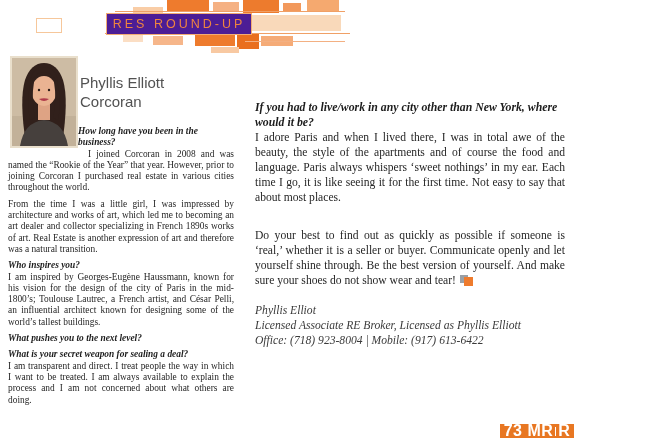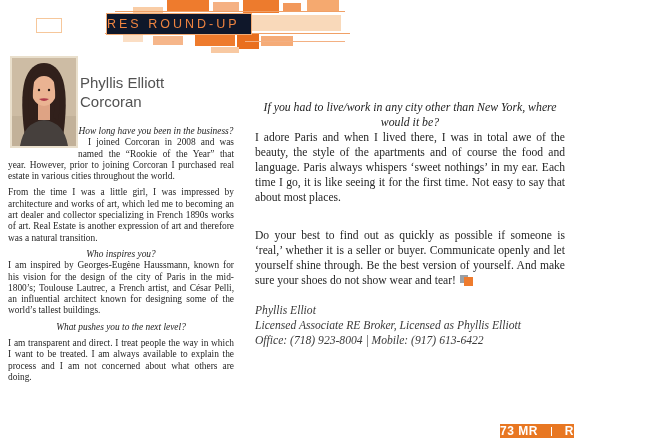--- a/index.html
+++ b/index.html
@@ -25,42 +25,42 @@
   .b11 { left:58px;  top:36px; width:30px; height:9px;  background:#f6b68a; }
   .b12 { left:28px;  top:34px; width:20px; height:8px;  background:#fbdec4; }
   .b13 { left:116px; top:47px; width:28px; height:6px;  background:#f8c9a2; }
   .line1 { left:20px; top:11px; width:230px; height:1px; background:#f0a066; }
   .line2 { left:10px; top:33px; width:245px; height:1px; background:#f0a066; }
   .line3 { left:150px; top:41px; width:100px; height:1px; background:#f3b082; }
   .ghost-sq { position:absolute; left:36px; top:18px; width:24px; height:13px;
               border:1px solid #f6c79b; background:transparent; }
   .title-box {
     position:absolute; left:11px; top:13px; width:144px; height:20px;
-    background:#0f172a; border:1px solid #f2ab74; z-index:2;
-    display:flex; align-items:center; 
+    background:#4c1d95; border:1px solid #f2ab74; z-index:2;
+    display:flex; align-items:center; justify-content:center;
   }
   .title-box span {
     font-family:"Liberation Sans", sans-serif; font-size:12.5px;
     letter-spacing:3px; color:#ef8440; white-space:nowrap;
   }
 
   
   .photo {
     position:absolute; left:10px; top:56px; width:64px; height:88px;
     border:2px solid #e9dfcc; background:#cdbca4;
   }
   .photo svg { display:block; width:100%; height:100%; }
   .namecard {
     position:absolute; left:80px; top:73px;
     font-family:Liberation Sans, sans-serif; color:#525252;
     font-size:15px; line-height:19px;
   }
 
   
-  .q { font-weight:normal; font-style:italic; color:#1c1c1c;text-align:center; }
+  .q { font-weight:bold; font-style:italic; color:#1c1c1c; }
   .a { text-align:justify; }
 
   .col-left {
     position:absolute; left:8px; top:126px; width:226px;
     font-size:9.4px; line-height:11.3px;
   }
   .col-left .qa { margin-bottom:5px; }
   .photo-wrap-spacer { float:left; width:70px; height:33px; }
   .qa-first .a { text-indent:10px; }
 
@@ -74,22 +74,22 @@
   .endmark { display:inline-block; position:relative; width:14px; height:10px; vertical-align:-1px; margin-left:4px; }
   .endmark .sq-gray   { position:absolute; left:0; top:0;  width:8px; height:8px; background:#9aa0a6; }
   .endmark .sq-orange { position:absolute; left:4px; top:2px; width:9px; height:9px; background:#ee7b2d; }
 
   .contact { margin-top:15px; font-style:italic; color:#3a3a3a; line-height:15px; }
 
   
   .badge {
     position:absolute; left:500px; top:424px; width:74px; height:14px;
     background:#e87722; color:#ffffff;
-    font-family:"Liberation Sans", sans-serif; font-weight:bold; font-size:12px;
-    display:flex; align-items:center; justify-content:space-between; letter-spacing:0.5px;
+    font-family:"Liberation Sans", sans-serif; font-weight:bold; font-size:16px;
+    display:flex; align-items:center; justify-content:center; letter-spacing:0.5px;
   }
   .badge .sep { width:1px; height:9px; background:#ffffff; margin:0 2px; }
 </style>
 </head>
 <body>
 
 <div class="page">
 
   <span class="ghost-sq"></span>
 
@@ -148,20 +148,21 @@
       <div class="a">From the time I was a little girl, I was impressed by architecture and works of art, which led me to becoming an art dealer and collector specializing in French 1890s works of art. Real Estate is another expression of art and therefore was a natural transition.</div>
     </div>
     <div class="qa">
       <div class="q">Who inspires you?</div>
       <div class="a">I am inspired by Georges-Eugène Haussmann, known for his vision for the design of the city of Paris in the mid-1800’s; Toulouse Lautrec, a French artist, and César Pelli, an influential architect known for designing some of the world’s tallest buildings.</div>
     </div>
     <div class="qa">
       <div class="q">What pushes you to the next level?</div>
     </div>
     <div class="qa">
+      <div class="q">What is your secret weapon for sealing a deal?</div>
       <div class="a">I am transparent and direct. I treat people the way in which I want to be treated. I am always available to explain the process and I am not concerned about what others are doing.</div>
     </div>
 
   </div>
 
   <div class="col-right">
     <div class="qa">
       <div class="q">If you had to live/work in any city other than New York, where would it be?</div>
       <div class="a">I adore Paris and when I lived there, I was in total awe of the beauty, the style of the apartments and of course the food and language. Paris always whispers ‘sweet nothings’ in my ear. Each time I go, it is like seeing it for the first time. Not easy to say that about most places.</div>
     </div>

